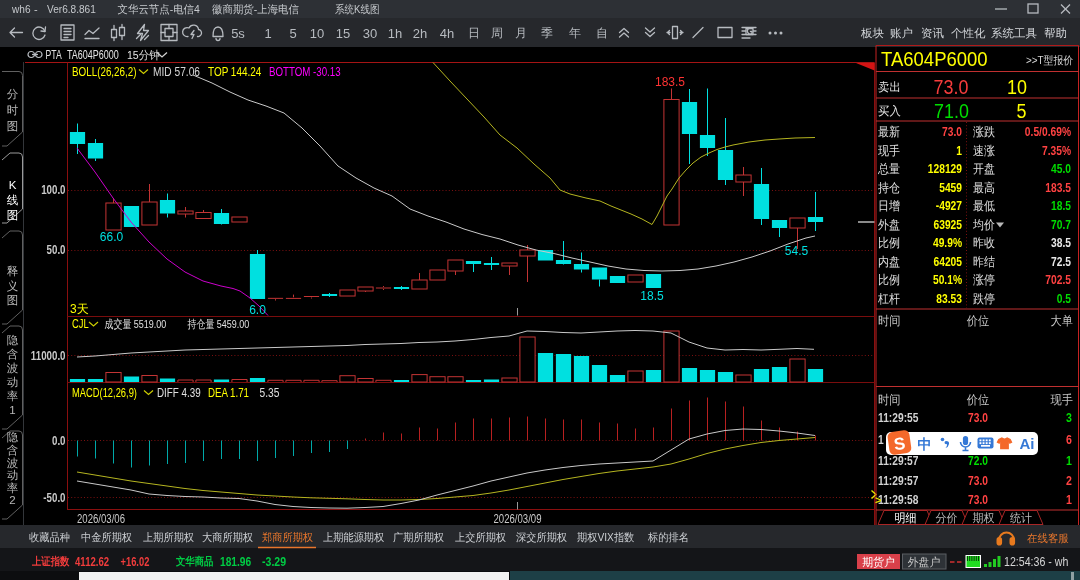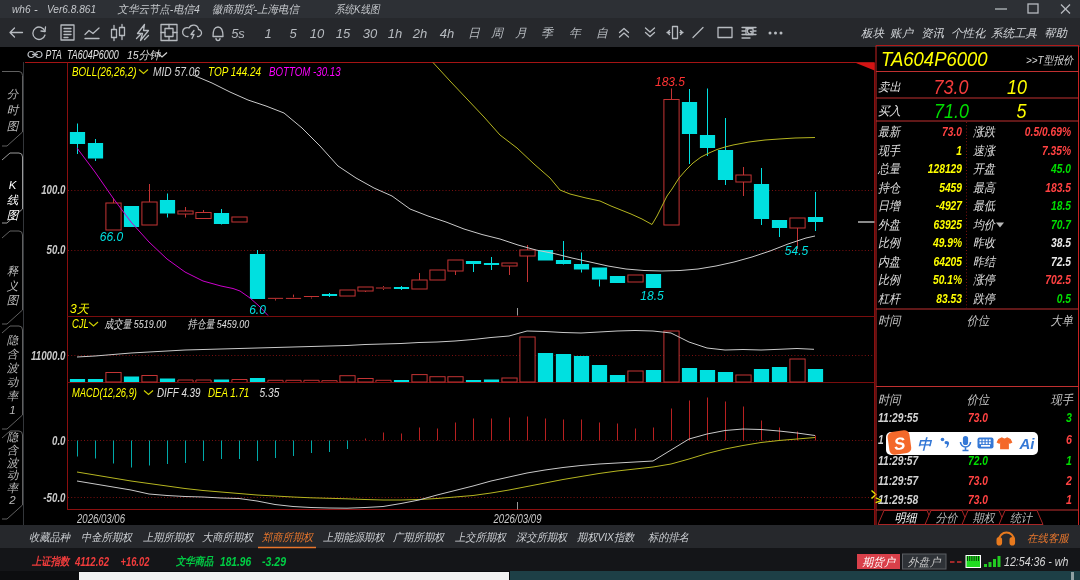--- a/index.html
+++ b/index.html
@@ -1,16 +1,16 @@
 <!DOCTYPE html>
 <html><head><meta charset="utf-8">
 <style>
 html,body{margin:0;padding:0;background:#000;}
 *{font-family:"Liberation Sans",sans-serif;}
-#app{position:relative;width:1080px;height:580px;overflow:hidden;background:#eab308;font-style:italic;}
+#app{position:relative;width:1080px;height:580px;overflow:hidden;background:#eab308;}
 svg text{font-family:"Liberation Sans",sans-serif;}
 </style></head>
 <body>
 <div id="app">
 <svg width="1080" height="580" viewBox="0 0 1080 580" shape-rendering="crispEdges" text-rendering="optimizeLegibility">
 <g shape-rendering="auto">
 <rect x="0" y="0" width="1080" height="580" fill="#000000"></rect>
 <rect x="0" y="0" width="1080" height="18" fill="#2d3035"></rect>
 <rect x="0" y="18" width="1080" height="29" fill="#26282c"></rect>
 <rect x="0" y="525" width="1080" height="23" fill="#26282c"></rect>

